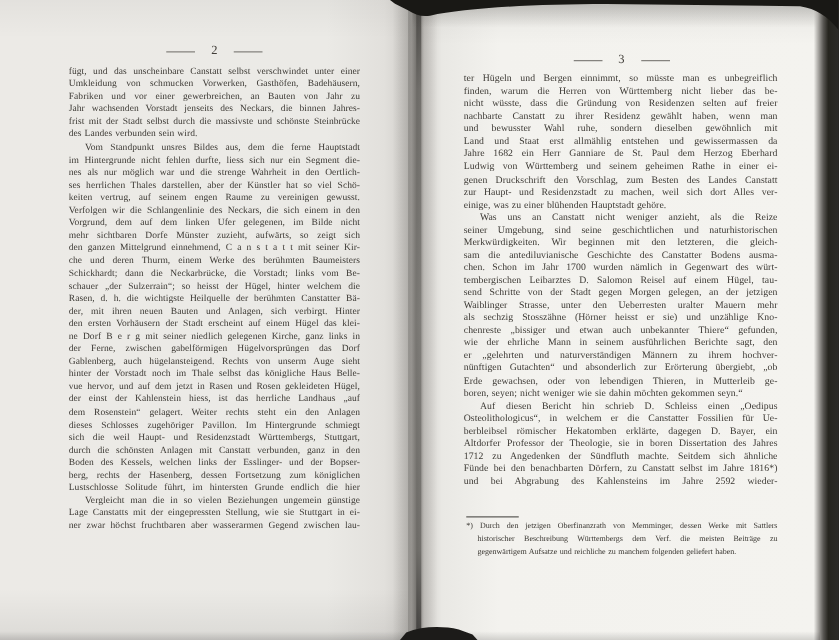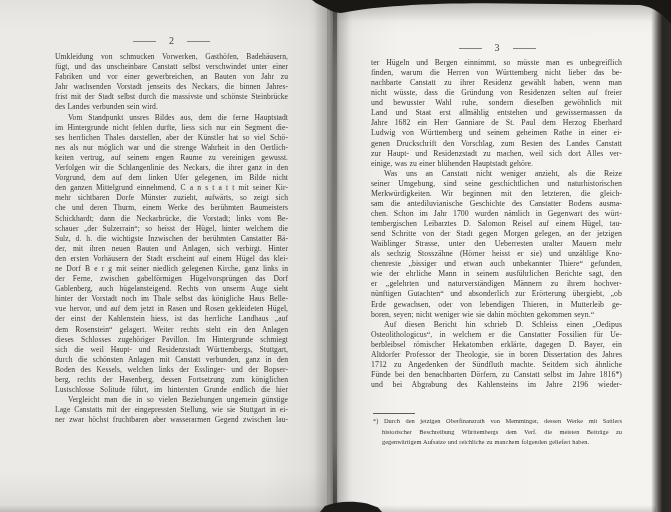--- a/index.html
+++ b/index.html
@@ -86,39 +86,39 @@
     <path d="M320,512 L325,506 C337,501 353,500.5 367,503.5 L378,507.5 L382,512 Z" fill="#1c1b19"></path>
   </svg>
 
   <div class="page">
     <div class="page-header ph-left">
       <span class="hdr-dash"></span>
       <span class="hdr-num">2</span>
       <span class="hdr-dash"></span>
     </div>
     <div class="body body-left">
+        <div class="line">fügt, und das unscheinbare Canstatt selbst verschwindet unter einer</div>
         <div class="line">Umkleidung von schmucken Vorwerken, Gasthöfen, Badehäusern,</div>
-        <div class="line">fügt, und das unscheinbare Canstatt selbst verschwindet unter einer</div>
         <div class="line">Fabriken und vor einer gewerbreichen, an Bauten von Jahr zu</div>
         <div class="line">Jahr wachsenden Vorstadt jenseits des Neckars, die binnen Jahres-</div>
         <div class="line">frist mit der Stadt selbst durch die massivste und schönste Steinbrücke</div>
         <div class="line para-end">des Landes verbunden sein wird.</div>
         <div class="line indent">Vom Standpunkt unsres Bildes aus, dem die ferne Hauptstadt</div>
         <div class="line">im Hintergrunde nicht fehlen durfte, liess sich nur ein Segment die-</div>
+        <div class="line">nes als nur möglich war und die strenge Wahrheit in den Oertlich-</div>
         <div class="line">ses herrlichen Thales darstellen, aber der Künstler hat so viel Schö-</div>
-        <div class="line">nes als nur möglich war und die strenge Wahrheit in den Oertlich-</div>
         <div class="line">keiten vertrug, auf seinem engen Raume zu vereinigen gewusst.</div>
-        <div class="line">Verfolgen wir die Schlangenlinie des Neckars, die ihrer ganz in den</div>
+        <div class="line">Verfolgen wir die Schlangenlinie des Neckars, die sich einem in den</div>
         <div class="line">Vorgrund, dem auf dem linken Ufer gelegenen, im Bilde nicht</div>
+        <div class="line">mehr sichtbaren Dorfe Münster zuzieht, aufwärts, so zeigt sich</div>
         <div class="line">den ganzen Mittelgrund einnehmend, C a n s t a t t mit seiner Kir-</div>
-        <div class="line">mehr sichtbaren Dorfe Münster zuzieht, aufwärts, so zeigt sich</div>
         <div class="line">che und deren Thurm, einem Werke des berühmten Baumeisters</div>
         <div class="line">Schickhardt; dann die Neckarbrücke, die Vorstadt; links vom Be-</div>
         <div class="line">schauer „der Sulzerrain“; so heisst der Hügel, hinter welchem die</div>
-        <div class="line">Sulz, d. h. die wichtigste Inzwischen der berühmten Canstatter Bä-</div>
+        <div class="line">Rasen, d. h. die wichtigste Heilquelle der berühmten Canstatter Bä-</div>
         <div class="line">der, mit ihren neuen Bauten und Anlagen, sich verbirgt.  Hinter</div>
         <div class="line">den ersten Vorhäusern der Stadt erscheint auf einem Hügel das klei-</div>
         <div class="line">ne Dorf B e r g mit seiner niedlich gelegenen Kirche, ganz links in</div>
         <div class="line">der Ferne, zwischen gabelförmigen Hügelvorsprüngen das Dorf</div>
         <div class="line">Gablenberg, auch hügelansteigend.  Rechts von unserm Auge sieht</div>
         <div class="line">hinter der Vorstadt noch im Thale selbst das königliche Haus Belle-</div>
         <div class="line">vue hervor, und auf dem jetzt in Rasen und Rosen gekleideten Hügel,</div>
         <div class="line">der einst der Kahlenstein hiess, ist das herrliche Landhaus „auf</div>
         <div class="line">dem Rosenstein“ gelagert.  Weiter rechts steht ein den Anlagen</div>
         <div class="line">dieses Schlosses zugehöriger Pavillon.  Im Hintergrunde schmiegt</div>
@@ -135,22 +135,22 @@
 
   <div class="page">
     <div class="page-header ph-right">
       <span class="hdr-dash"></span>
       <span class="hdr-num">3</span>
       <span class="hdr-dash"></span>
     </div>
     <div class="body body-right">
         <div class="line">ter Hügeln und Bergen einnimmt, so müsste man es unbegreiflich</div>
         <div class="line">finden, warum die Herren von Württemberg nicht lieber das be-</div>
+        <div class="line">nicht wüsste, dass die Gründung von Residenzen selten auf freier</div>
         <div class="line">nachbarte Canstatt zu ihrer Residenz gewählt haben, wenn man</div>
-        <div class="line">nicht wüsste, dass die Gründung von Residenzen selten auf freier</div>
         <div class="line">und bewusster Wahl ruhe, sondern dieselben gewöhnlich mit</div>
         <div class="line">Land und Staat erst allmählig entstehen und gewissermassen da</div>
         <div class="line">Jahre 1682 ein Herr Ganniare de St. Paul dem Herzog Eberhard</div>
         <div class="line">Ludwig von Württemberg und seinem geheimen Rathe in einer ei-</div>
         <div class="line">genen Druckschrift den Vorschlag, zum Besten des Landes Canstatt</div>
         <div class="line">zur Haupt- und Residenzstadt zu machen, weil sich dort Alles ver-</div>
         <div class="line para-end">einige, was zu einer blühenden Hauptstadt gehöre.</div>
         <div class="line indent">Was uns an Canstatt nicht weniger anzieht, als die Reize</div>
         <div class="line">seiner Umgebung, sind seine geschichtlichen und naturhistorischen</div>
         <div class="line">Merkwürdigkeiten.  Wir beginnen mit den letzteren, die gleich-</div>
@@ -165,21 +165,21 @@
         <div class="line">er „gelehrten und naturverständigen Männern zu ihrem hochver-</div>
         <div class="line">nünftigen Gutachten“ und absonderlich zur Erörterung übergiebt, „ob</div>
         <div class="line">Erde gewachsen, oder von lebendigen Thieren, in Mutterleib ge-</div>
         <div class="line para-end">boren, seyen; nicht weniger wie sie dahin möchten gekommen seyn.“</div>
         <div class="line indent">Auf diesen Bericht hin schrieb D. Schleiss einen „Oedipus</div>
         <div class="line">Osteolithologicus“, in welchem er die Canstatter Fossilien für Ue-</div>
         <div class="line">berbleibsel römischer Hekatomben erklärte, dagegen D. Bayer, ein</div>
         <div class="line">Altdorfer Professor der Theologie, sie in boren Dissertation des Jahres</div>
         <div class="line">1712 zu Angedenken der Sündfluth machte.  Seitdem sich ähnliche</div>
         <div class="line">Fünde bei den benachbarten Dörfern, zu Canstatt selbst im Jahre 1816*)</div>
-        <div class="line">und bei Abgrabung des Kahlensteins im Jahre 2196 wieder-</div>
+        <div class="line">und bei Abgrabung des Kahlensteins im Jahre 2592 wieder-</div>
       </div>
     <div class="fn-rule"></div>
     <div class="body footnote">
         <div class="line">*) Durch den jetzigen Oberfinanzrath von Memminger, dessen Werke mit Sattlers</div>
         <div class="line indent">historischer Beschreibung Württembergs dem Verf. die meisten Beiträge zu</div>
         <div class="line indent para-end">gegenwärtigem Aufsatze und reichliche zu manchem folgenden geliefert haben.</div>
       </div>
   </div>
 </div>
 

